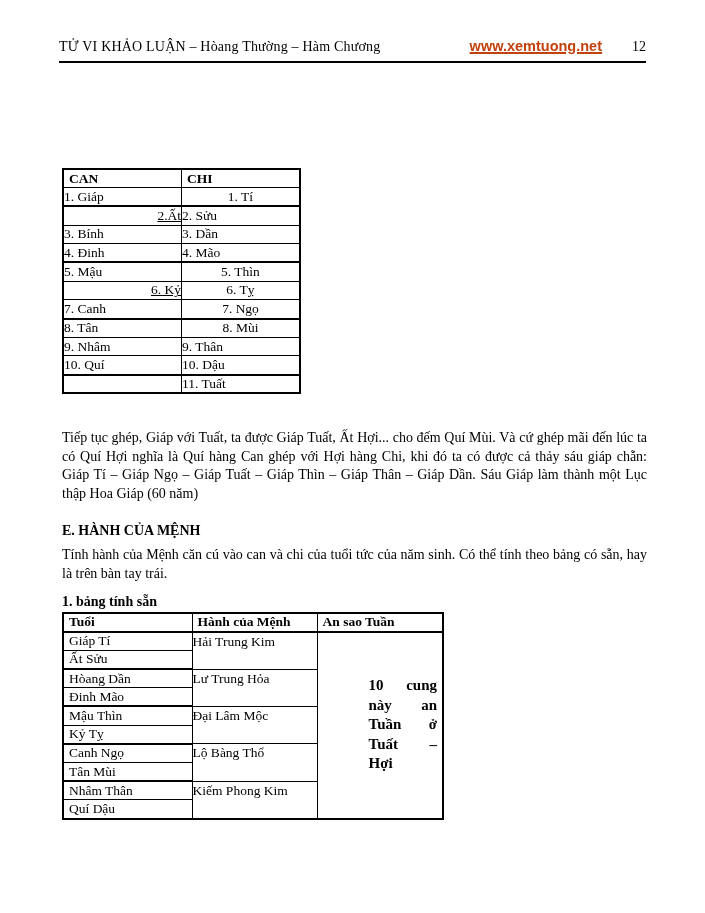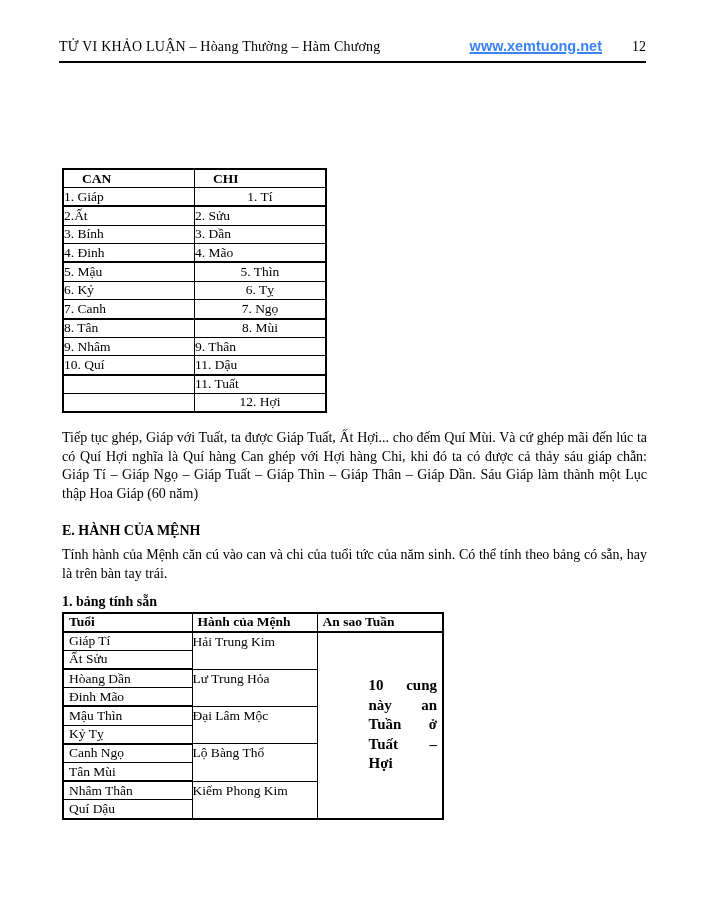--- a/index.html
+++ b/index.html
@@ -38,25 +38,25 @@
   .t1 th, .t1 td, .t2 th, .t2 td {
     border:1px solid #000;
     font-size:13.5px;
     padding:0;
     white-space:nowrap; overflow:hidden;
     vertical-align:middle;
   }
   .t1 { position:absolute; left:62px; top:168px; }
   .t1 tr { height:18.7px; }
   .t1 th, .t1 td { width:112px; }
-  .t1 th { text-align:left; padding-left:18px; font-weight:bold; }
+  .t1 th { text-align:left; padding-left:5px; font-weight:bold; }
   .t1 tr.thick th, .t1 tr.thick td { border-bottom-width:2px; }
   .al-l  { text-align:left; padding-left:5px; }
   .al-l2 { text-align:left; padding-left:13px; }
-  .al-c  { text-align:left; }
+  .al-c  { text-align:right;text-decoration:underline; }
   .al-cr { text-align:center; padding-left:32px; }
 
   .t2 { position:absolute; left:62px; top:612px; }
   .t2 tr { height:18.7px; }
   .t2 th {
     text-align:left; padding-left:5px; font-weight:bold;
     border-bottom-width:2px;
   }
   .t2 td.tuoi { text-align:left; padding-left:5px; }
   .t2 td.tuoi.bold { font-weight:normal; }
@@ -83,21 +83,21 @@
   .h-e { top:523px; }
   .h-1 { top:594px; }
 </style>
 </head>
 <body>
 
 <div class="page">
 
   <div class="header">
     <span class="title">TỬ VI KHẢO LUẬN – Hòang Thường – Hàm Chương</span>
-    <a class="link" style="color: #3b82f6;">www.xemtuong.net</a>
+    <a class="link" style="color: #c2410c;">www.xemtuong.net</a>
     <span class="pagenum">12</span>
   </div>
   <div class="rule"></div>
 
   <table class="t1">
     <thead>
         <tr>
           <th>CAN</th>
           <th>CHI</th>
         </tr>
@@ -134,29 +134,25 @@
         <tr>
           <td class="al-l">8. Tân</td>
           <td class="al-cr">8. Mùi</td>
         </tr>
         <tr>
           <td class="al-l2">9. Nhâm</td>
           <td class="al-l">9. Thân</td>
         </tr>
         <tr class="thick">
           <td class="al-l">10. Quí</td>
-          <td class="al-l">11. Dậu</td>
+          <td class="al-l">10. Dậu</td>
         </tr>
         <tr>
           <td class="al-l"></td>
           <td class="al-l">11. Tuất</td>
-        </tr>
-        <tr>
-          <td class="al-l"></td>
-          <td class="al-cr">12. Hợi</td>
         </tr>
       </tbody>
   </table>
 
   <p class="para p1">Tiếp tục ghép, Giáp với Tuất, ta được Giáp Tuất, Ất Hợi... cho đếm Quí Mùi. Và cứ ghép mãi đến lúc ta có Quí Hợi nghĩa là Quí hàng Can ghép với Hợi hàng Chi, khi đó ta có được cả thảy sáu giáp chẵn: Giáp Tí – Giáp Ngọ – Giáp Tuất – Giáp Thìn – Giáp Thân – Giáp Dần. Sáu Giáp làm thành một Lục thập Hoa Giáp (60 năm)</p>
 
   <h3 class="h-e">E. HÀNH CỦA MỆNH</h3>
   <p class="para p2">Tính hành của Mệnh căn cú vào can và chi của tuổi tức của năm sinh. Có thể tính theo bảng có sẵn, hay là trên bàn tay trái.</p>
 
   <h4 class="h-1">1. bảng tính sẵn</h4>

